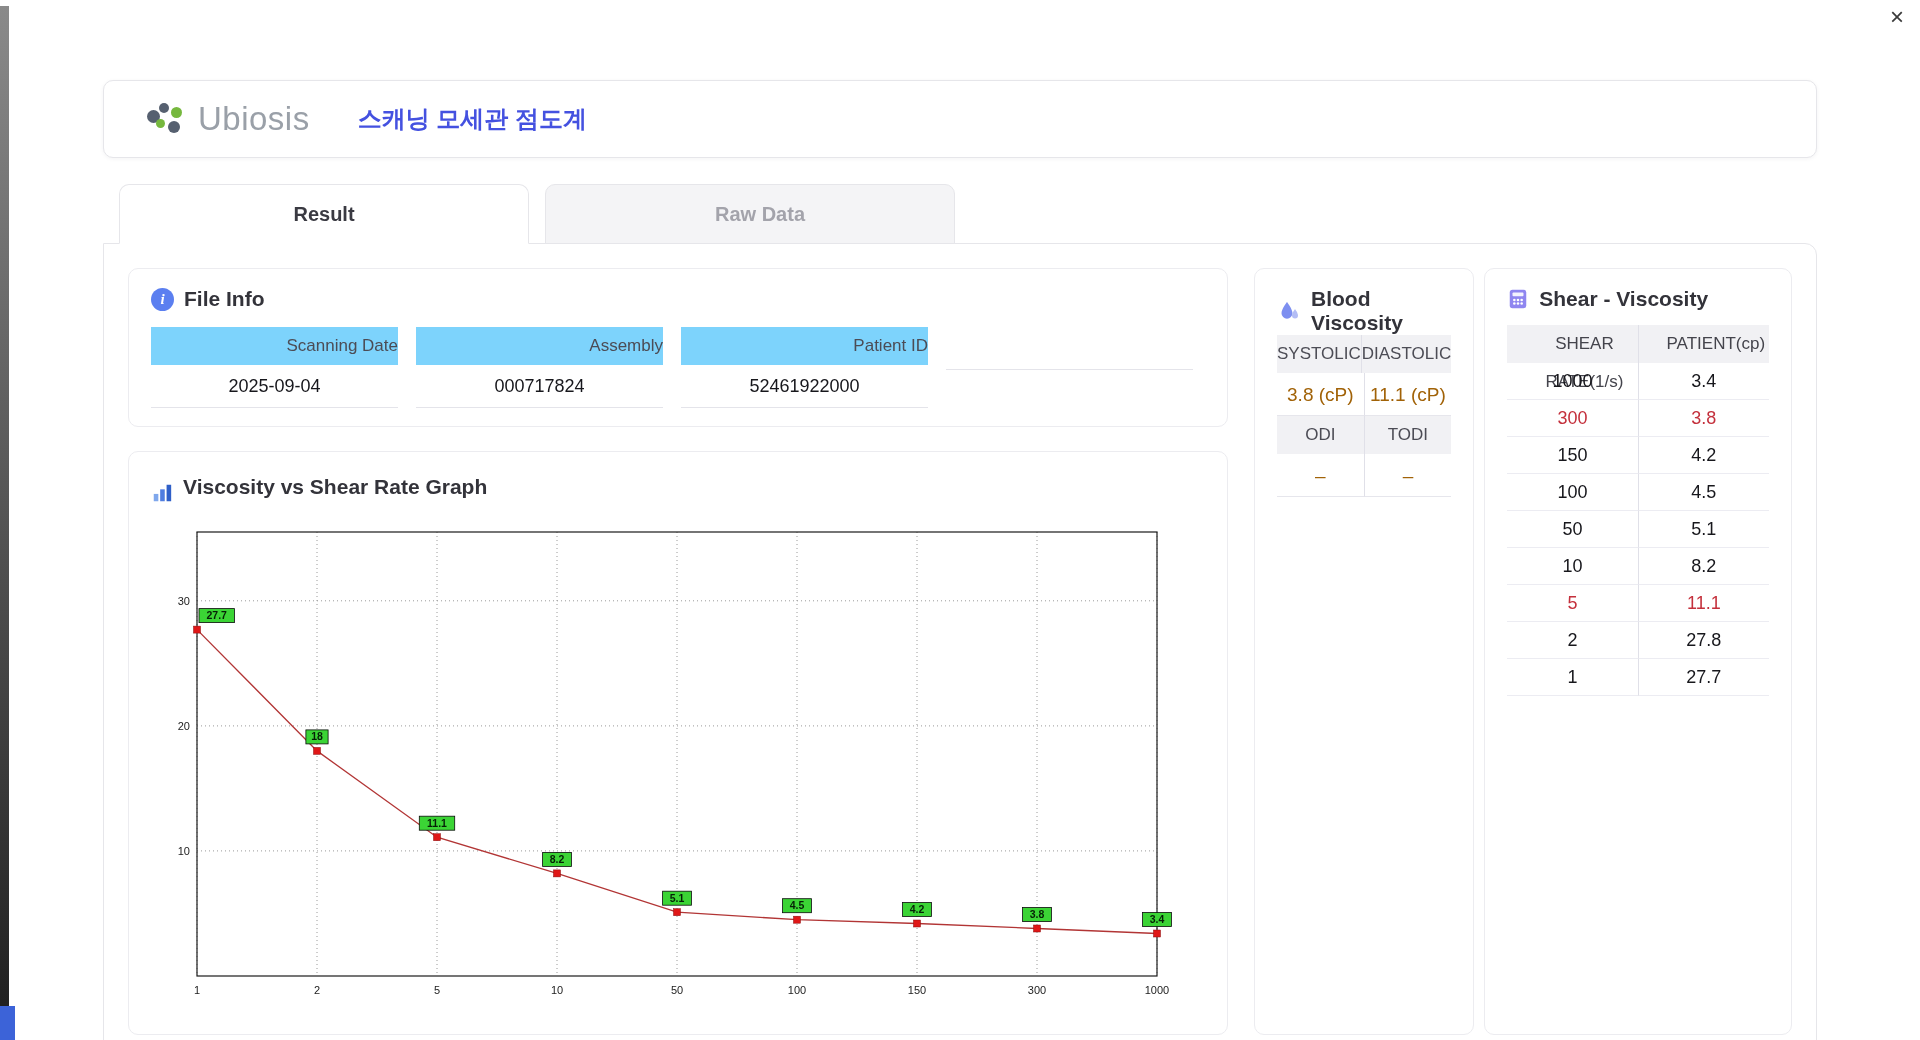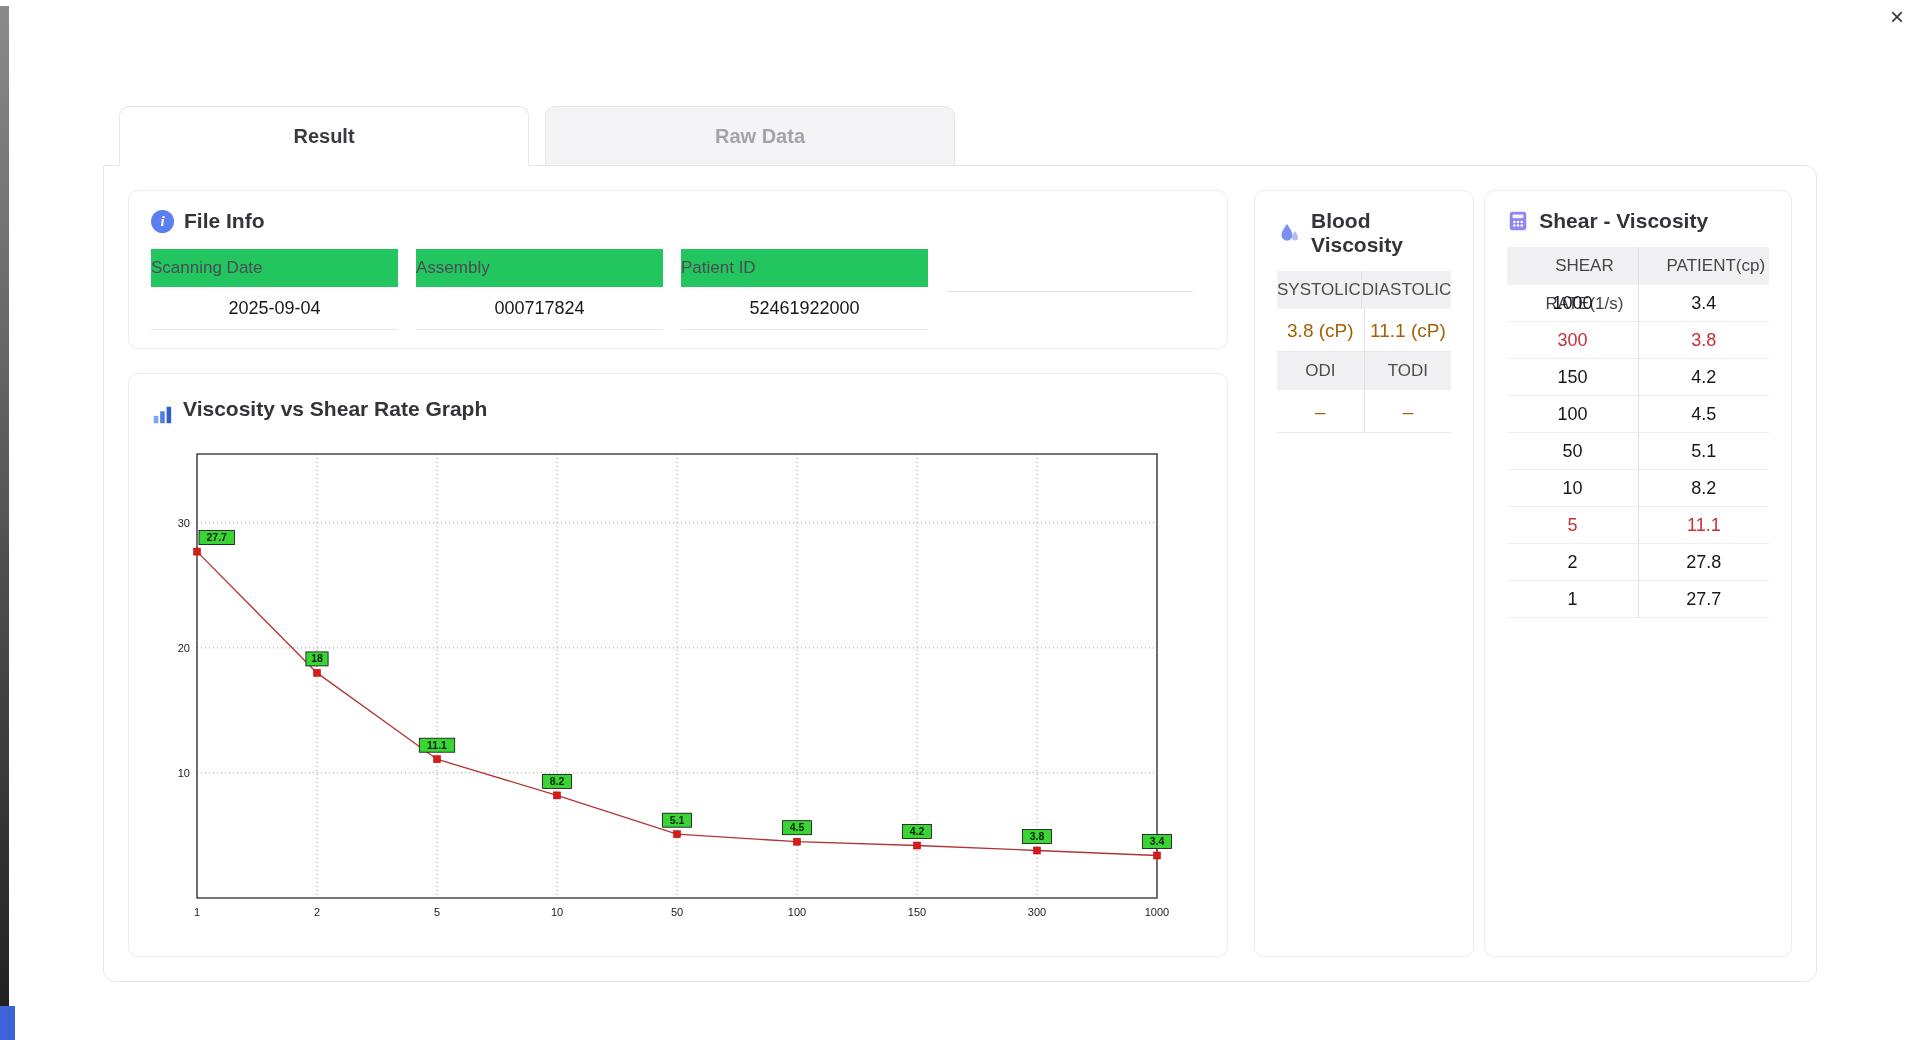--- a/index.html
+++ b/index.html
@@ -49,55 +49,68 @@
 
   .card { border:1px solid #ececf0; border-radius:10px; background:#fff; padding:18px 22px; box-sizing:border-box; }
   .card-title { display:flex; align-items:center; gap:10px; font-size:21px; font-weight:700; color:#33333a; }
   .icon { display:inline-flex; align-items:center; justify-content:center; }
   .info-icon { width:23px; height:23px; border-radius:50%; background:#5b7ff0; color:#fff;
     font-family:"Liberation Serif", serif; font-style:italic; font-weight:700; font-size:15px; }
 
   
   .fields { display:flex; gap:18px; margin-top:16px; }
   .field { width:247px; }
-  .field-label { height:38px; line-height:38px; text-align:left; background:#22c55e; color:#4c4c55; font-size:17px; }
+  .field-label { height:38px; line-height:38px; text-align:right; background:#7dd3fc; color:#4c4c55; font-size:17px; }
   .field-value { height:42px; line-height:42px; text-align:center; color:#17171c; font-size:18px; border-bottom:1px solid #e4e4ea; }
 
   
   .graph-card svg { display:block; margin-top:12px; overflow:visible; }
   .grid { stroke:#9a9a9a; stroke-width:1; stroke-dasharray:1 3; }
   .tick { font-size:11px; fill:#222; font-family:"Liberation Sans",sans-serif; }
   .plot-border { fill:none; stroke:#1a1a1a; stroke-width:1.2; }
   .series-line { fill:none; stroke:#b23535; stroke-width:1.3; }
   .marker { fill:#e01717; stroke:#8a0f0f; stroke-width:.5; }
   .pt-box { fill:#3bd435; stroke:#0a0a0a; stroke-width:.8; }
   .pt-text { font-size:10.5px; font-weight:bold; fill:#062006; font-family:"Liberation Sans",sans-serif; }
 
   
   .row2 { display:flex; }
   .row2 > div { flex:1; text-align:center; box-sizing:border-box; }
   .row2 > div + div { border-left:1px solid #e0e0e8; }
-  .bv-table { margin-top:14px; }
+  .bv-table { }
   .bv-head > div { height:38px; line-height:38px; background:#f1f1f4; color:#4c4c55; font-size:17px; }
   .bv-val  > div { height:43px; line-height:43px; color:#a16207; font-size:19px; border-bottom:1px solid #e6e6ec; }
 
   .sv-head { margin-top:14px; }
   .sv-head > div { height:38px; line-height:38px; background:#f1f1f4; color:#44444c; font-size:17px;padding-left:24px; }
   .sv-row  > div { height:37px; line-height:37px; font-size:18px; color:#17171c; border-bottom:1px solid #ececf2; }
   .sv-row.highlight > div { color:#c4303c; }
 </style>
 </head>
 <body>
 
 <div class="edge-left"></div>
 <div class="edge-corner-blue"></div>
 <button class="close-btn">×</button>
 
 <div class="content">
 
+  <div class="header-card">
+    <div class="logo">
+      <span class="logo-mark">
+        <i class="d d1"></i>
+          <i class="d d2"></i>
+          <i class="d d3"></i>
+          <i class="d d4"></i>
+          <i class="d d5"></i>
+      </span>
+      <span class="logo-text">Ubiosis</span>
+    </div>
+    <div class="app-title">스캐닝 모세관 점도계</div>
+  </div>
 
   <div class="tabs">
     <div class="tab active">Result</div>
     <div class="tab inactive">Raw Data</div>
   </div>
 
   <div class="main-card">
 
     <div class="left-col">
 

